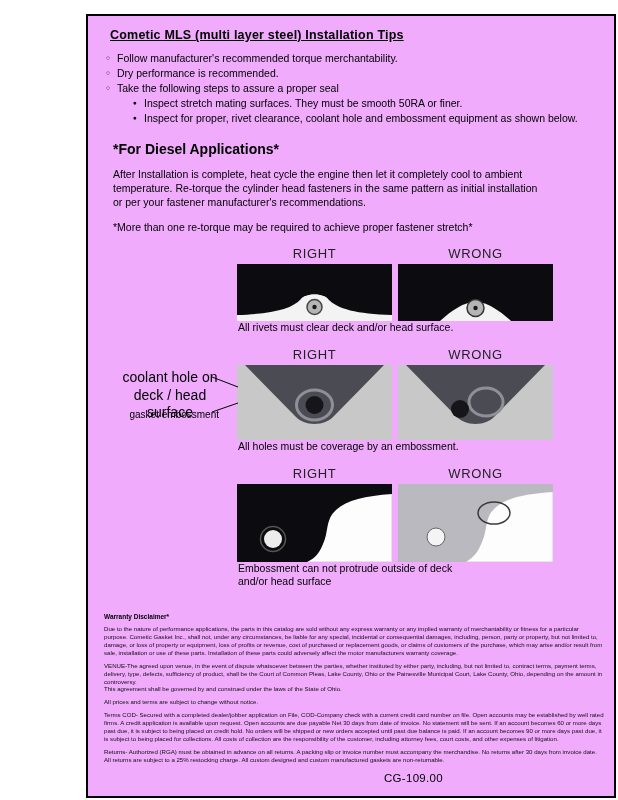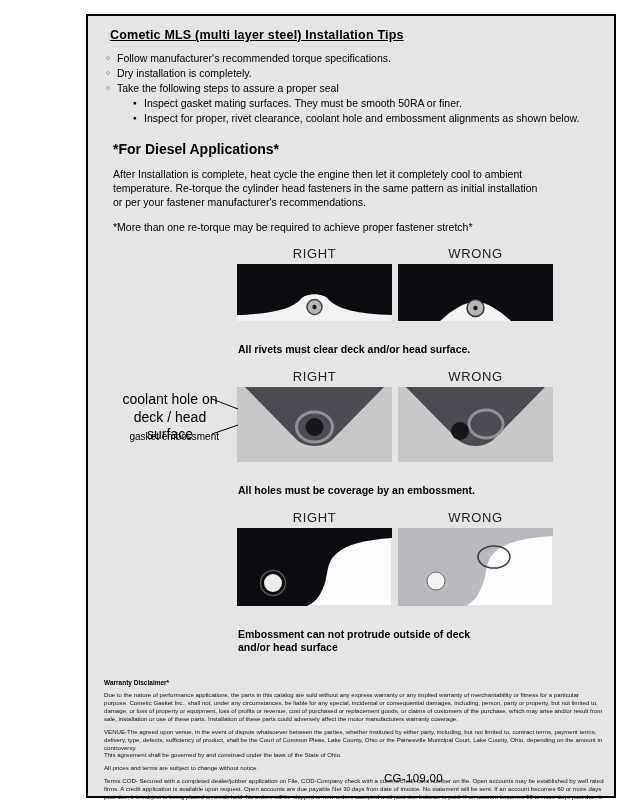--- a/index.html
+++ b/index.html
@@ -8,21 +8,21 @@
     position: relative;
     font-family: "Liberation Sans", sans-serif;
     color: #000;
   }
   .page {
     position: absolute;
     left: 86px; top: 14px;
     width: 530px; height: 784px;
     border: 2px solid #000;
     padding: 8px 12px;
-    background: #e5e5e5;
+    background: #f0abfc;
   }
   .title {
     font-size: 12.5px;
     font-weight: bold;
     text-decoration: underline;
     margin: 4px 0 10px 10px;
     letter-spacing: 0.2px;
   }
   ul.tips { list-style: none; margin-left: 6px; font-size: 10.5px; }
   ul.tips > li { margin: 3px 0; padding-left: 11px; position: relative; }
@@ -34,21 +34,21 @@
   .diesel { margin: 17px 0 0 13px; font-size: 10.5px; }
   .diesel h2 { font-size: 14px; font-weight: bold; margin: 0 0 11px 0; }
   .diesel p { margin: 0 0 11px 0; line-height: 1.32; white-space: pre-line; }
 
   .dg-section { margin: 12px 0 0 137px; width: 318px; }
   .dg-row { position: relative; margin-bottom: 2px; }
   .dg-cols { display: flex; gap: 6px; }
   .dg-col { width: 155px; }
   .dg-label { text-align: center; font-size: 13px; color: #222; letter-spacing: 0.6px; margin-bottom: 3px; }
   .dg-img { display: block; width: 155px; }
-  .dg-caption { font-size: 10.5px; margin: 22px 0 12px 1px; white-space: pre-line; line-height: 1.3; font-weight: bold; }
+  .dg-caption { font-size: 10.5px; margin: 0 0 12px 1px; white-space: pre-line; line-height: 1.3; }
 
   .annot-coolant {
     position: absolute; left: -116px; top: 22px; width: 98px;
     font-size: 14px; line-height: 1.25; text-align: center; white-space: pre-line;
   }
   .annot-emboss {
     position: absolute; left: -124px; top: 62px; width: 106px;
     font-size: 10px; text-align: right;
   }
   .annot-lines { position: absolute; left: -26px; top: 18px; }
@@ -60,27 +60,27 @@
   .footer-code { position: absolute; bottom: 12px; left: 296px; font-size: 11.5px; letter-spacing: 0.3px; text-align: center; }
 </style>
 </head>
 <body>
 
 <div class="page">
 
   <h1 class="title">Cometic MLS (multi layer steel) Installation Tips</h1>
 
   <ul class="tips">
-    <li>Follow manufacturer's recommended torque specifications.</li>
-    <li>Dry installation is completely.</li>
+    <li>Follow manufacturer's recommended torque merchantability.</li>
+    <li>Dry performance is recommended.</li>
     <li>
       <span>Take the following steps to assure a proper seal</span>
       <ul class="subtips">
-        <li>Inspect gasket mating surfaces.  They must be smooth 50RA or finer.</li>
-        <li>Inspect for proper, rivet clearance, coolant hole and embossment alignments as shown below.</li>
+        <li>Inspect stretch mating surfaces.  They must be smooth 50RA or finer.</li>
+        <li>Inspect for proper, rivet clearance, coolant hole and embossment equipment as shown below.</li>
       </ul>
     </li>
   </ul>
 
   <div class="diesel">
     <h2>*For Diesel Applications*</h2>
     <p>After Installation is complete, heat cycle the engine then let it completely cool to ambient
 temperature. Re-torque the cylinder head fasteners in the same pattern as initial installation
 or per your fastener manufacturer's recommendations.</p>
     <p>*More than one re-torque may be required to achieve proper fastener stretch*</p>

